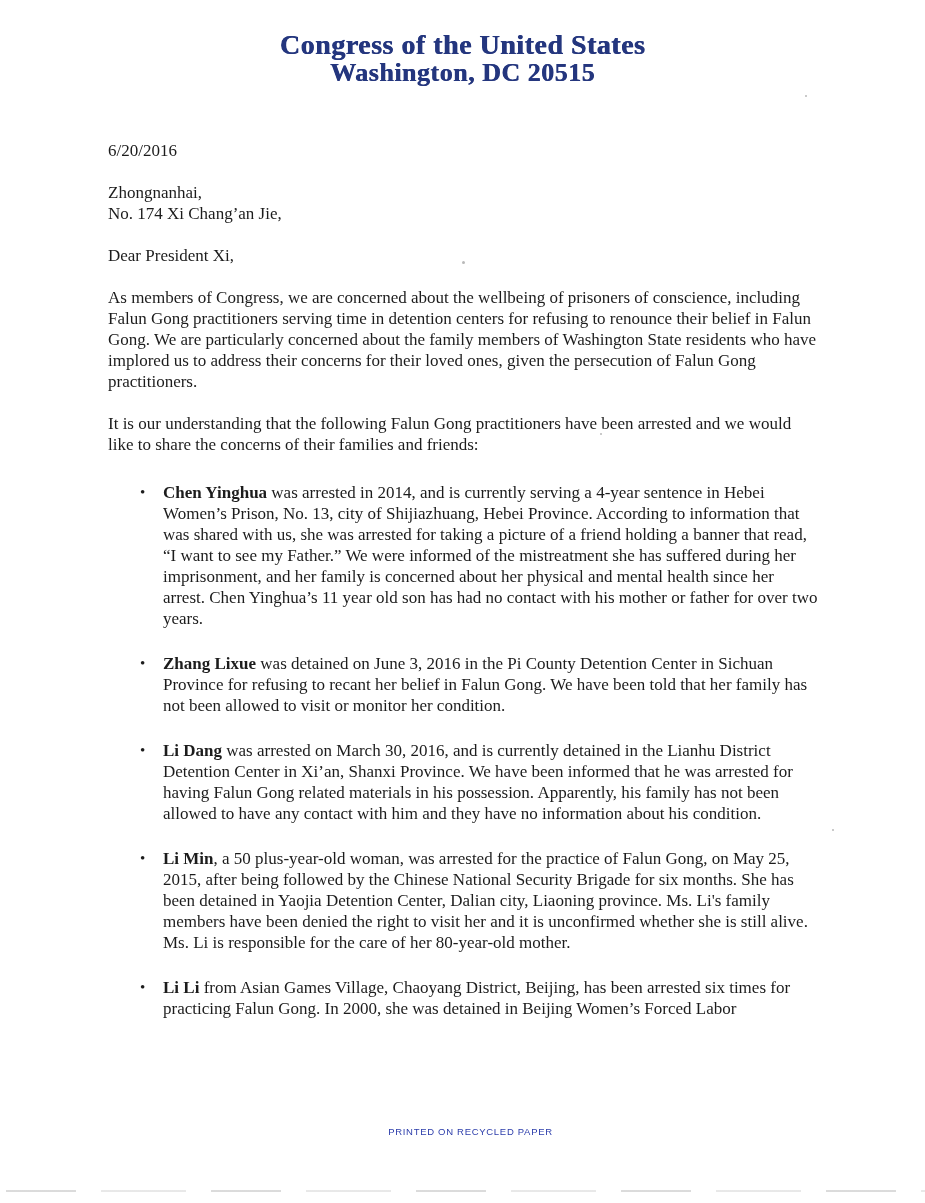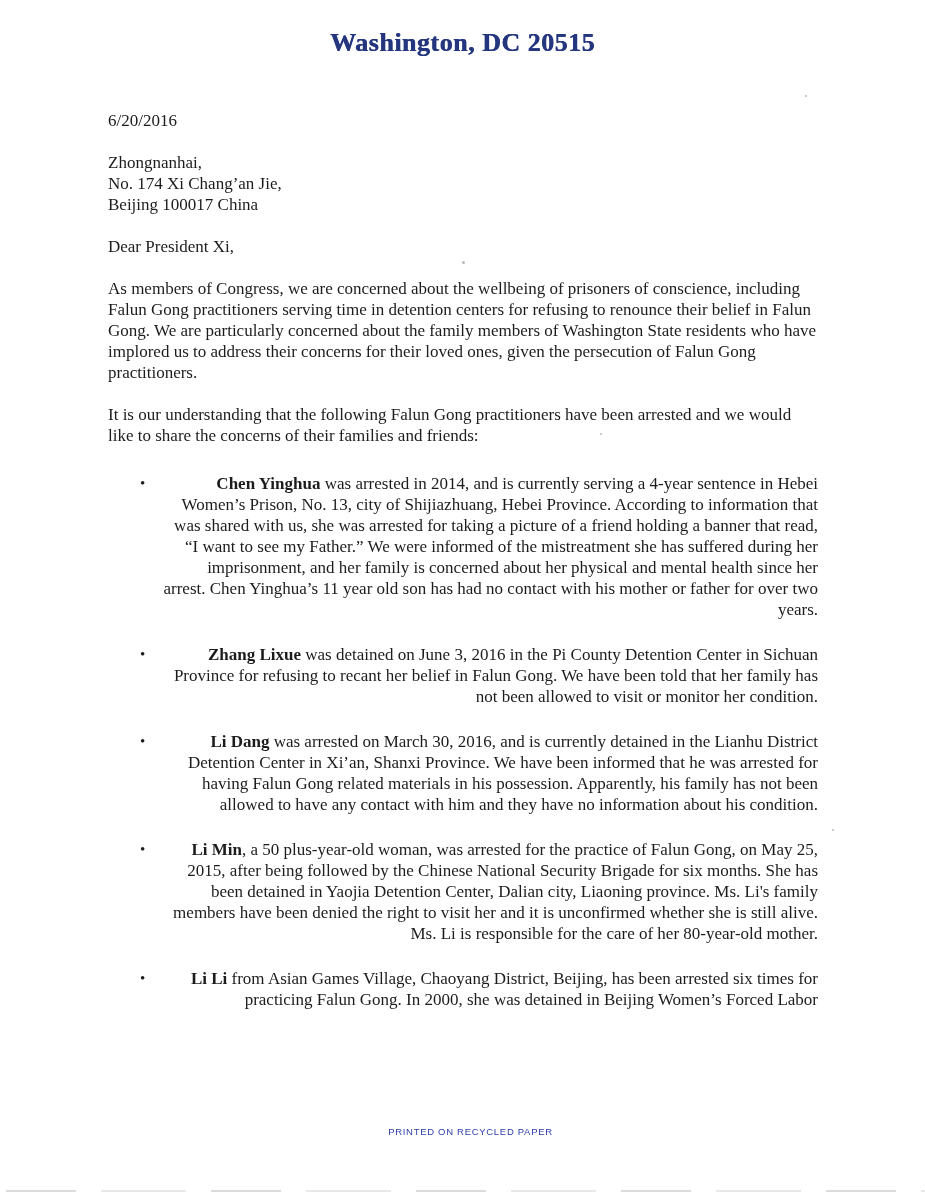--- a/index.html
+++ b/index.html
@@ -65,21 +65,20 @@
     margin: 0 0 24px 32px; 
   }
   ul.bullets li .marker {
     width: 23px;
     flex: 0 0 23px;
     font-size: 15px;
     line-height: 21px;
   }
   ul.bullets li .btext {
     flex: 1 1 auto;
-    text-align: right;
   }
   ul.bullets li .btext b {
     font-weight: bold;
   }
   .footer-note {
     position: absolute;
     top: 1126px;
     left: 16px;
     right: 0;
     text-align: center;
@@ -114,31 +113,31 @@
   .speck.s2 { left: 600px; top: 433px; width: 2px; height: 2px; }
   .speck.s3 { left: 832px; top: 829px; width: 2px; height: 2px; }
   .speck.s4 { left: 805px; top: 95px; width: 2px; height: 2px; }
 </style>
 </head>
 <body>
 
 <div class="page">
 
   <header class="letterhead">
+    <div class="lh-title">Congress of the United States</div>
     <div class="lh-sub">Washington, DC 20515</div>
   </header>
 
   <div class="content">
 
     <div class="date-line">6/20/2016</div>
 
     <div class="recipient">
       <div>Zhongnanhai,</div>
       <div>No. 174 Xi Chang’an Jie,</div>
-      <div>Beijing 100017 China</div>
     </div>
 
     <div class="salutation">Dear President Xi,</div>
 
     <p class="para">As members of Congress, we are concerned about the wellbeing of prisoners of conscience, including Falun Gong practitioners serving time in detention centers for refusing to renounce their belief in Falun Gong. We are particularly concerned about the family members of Washington State residents who have implored us to address their concerns for their loved ones, given the persecution of Falun Gong practitioners.</p>
     <p class="para">It is our understanding that the following Falun Gong practitioners have been arrested and we would like to share the concerns of their families and friends:</p>
 
     <ul class="bullets">
       <li>
         <span class="marker">•</span>

